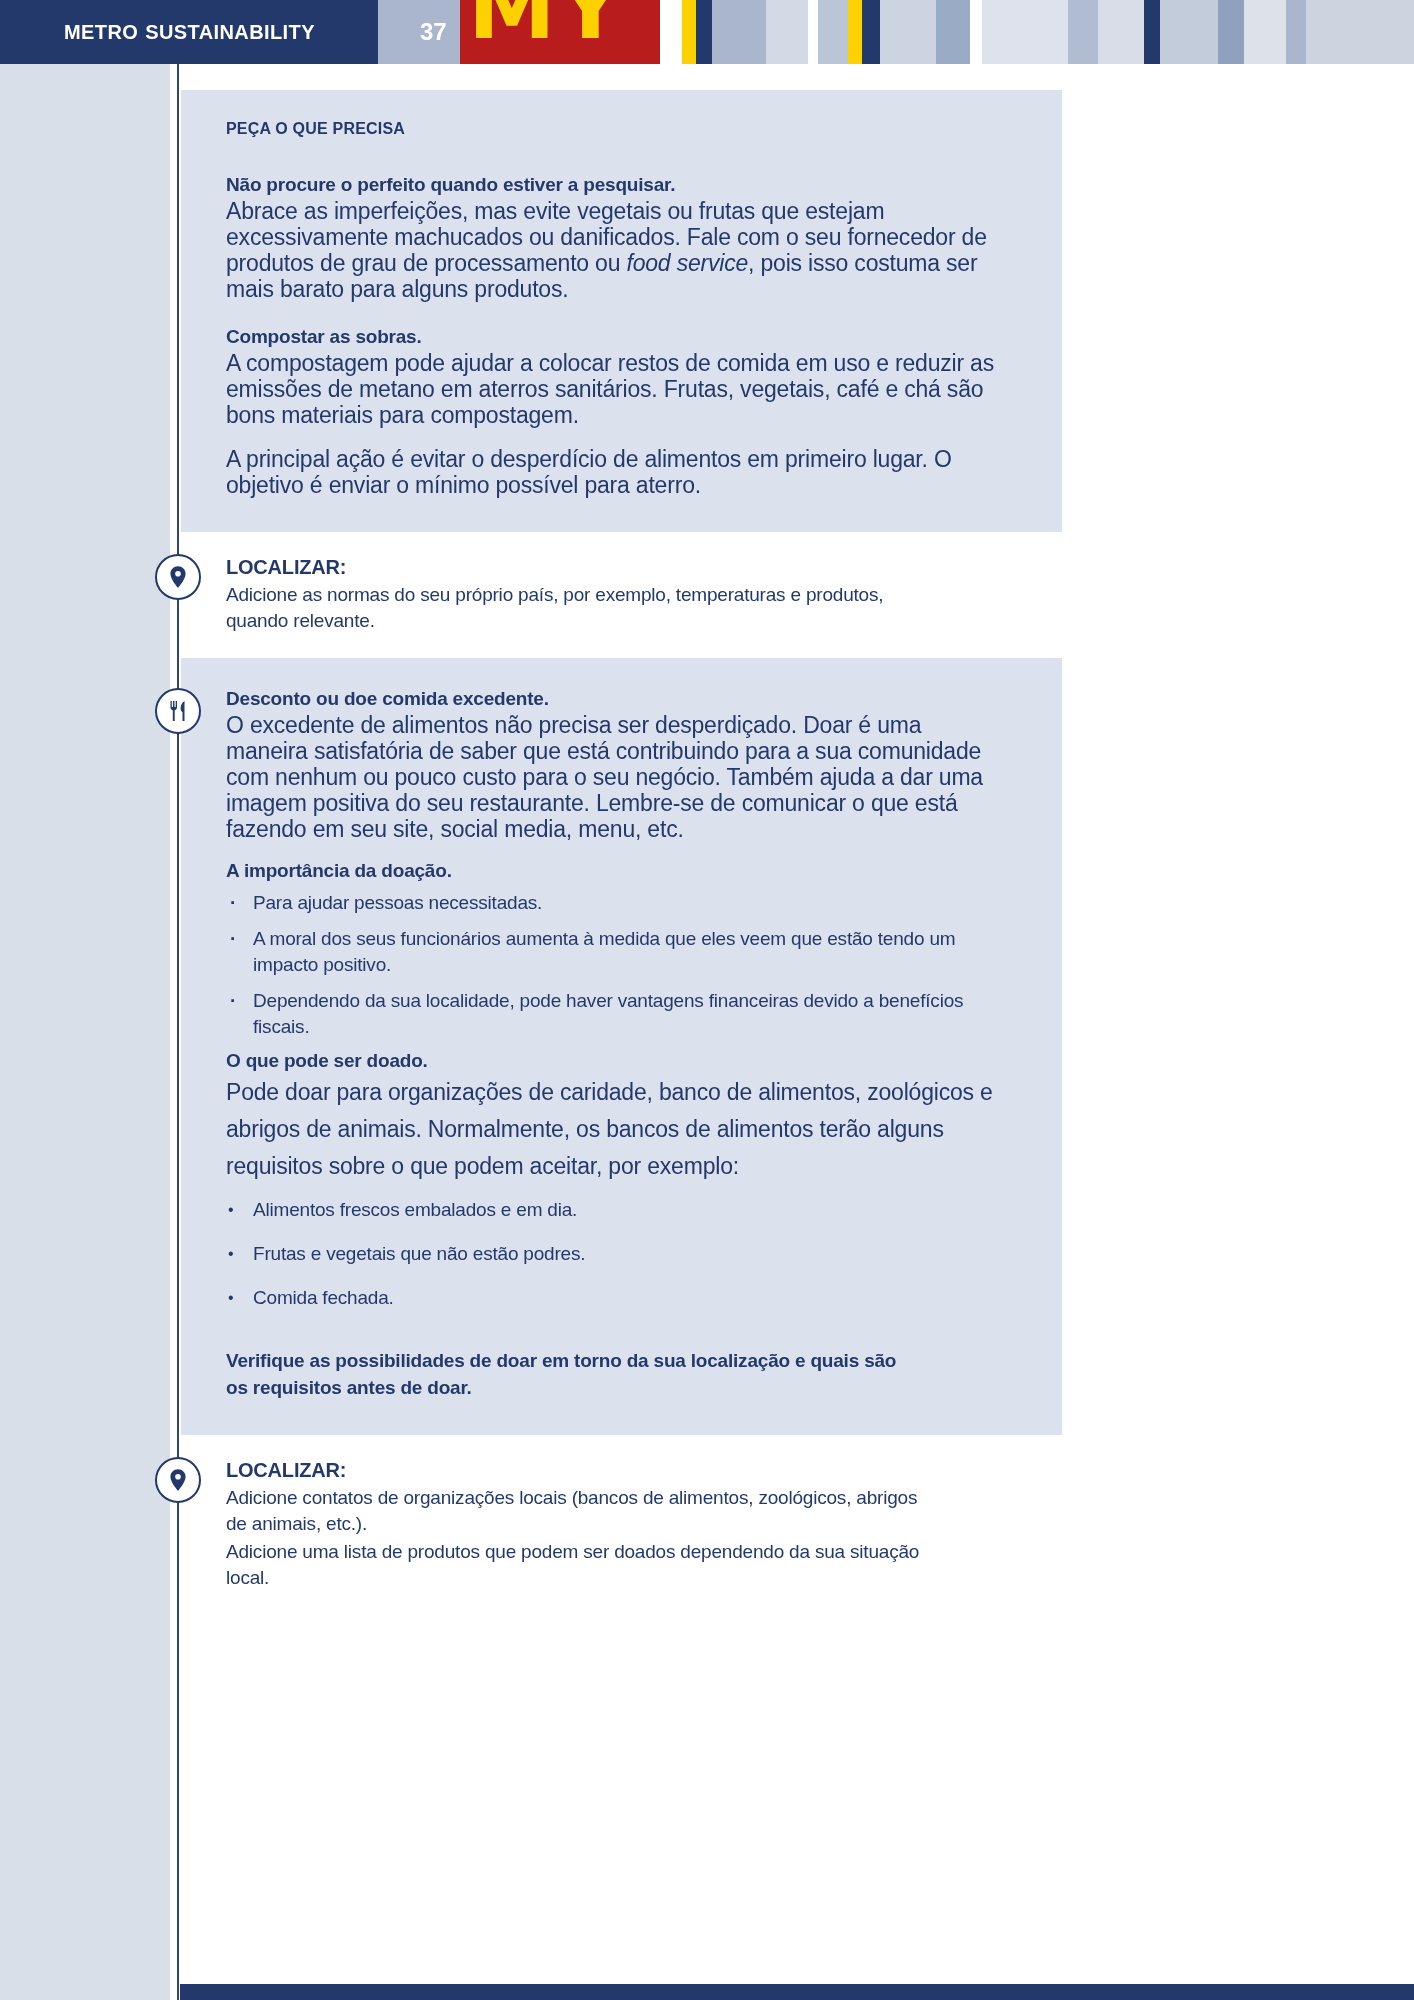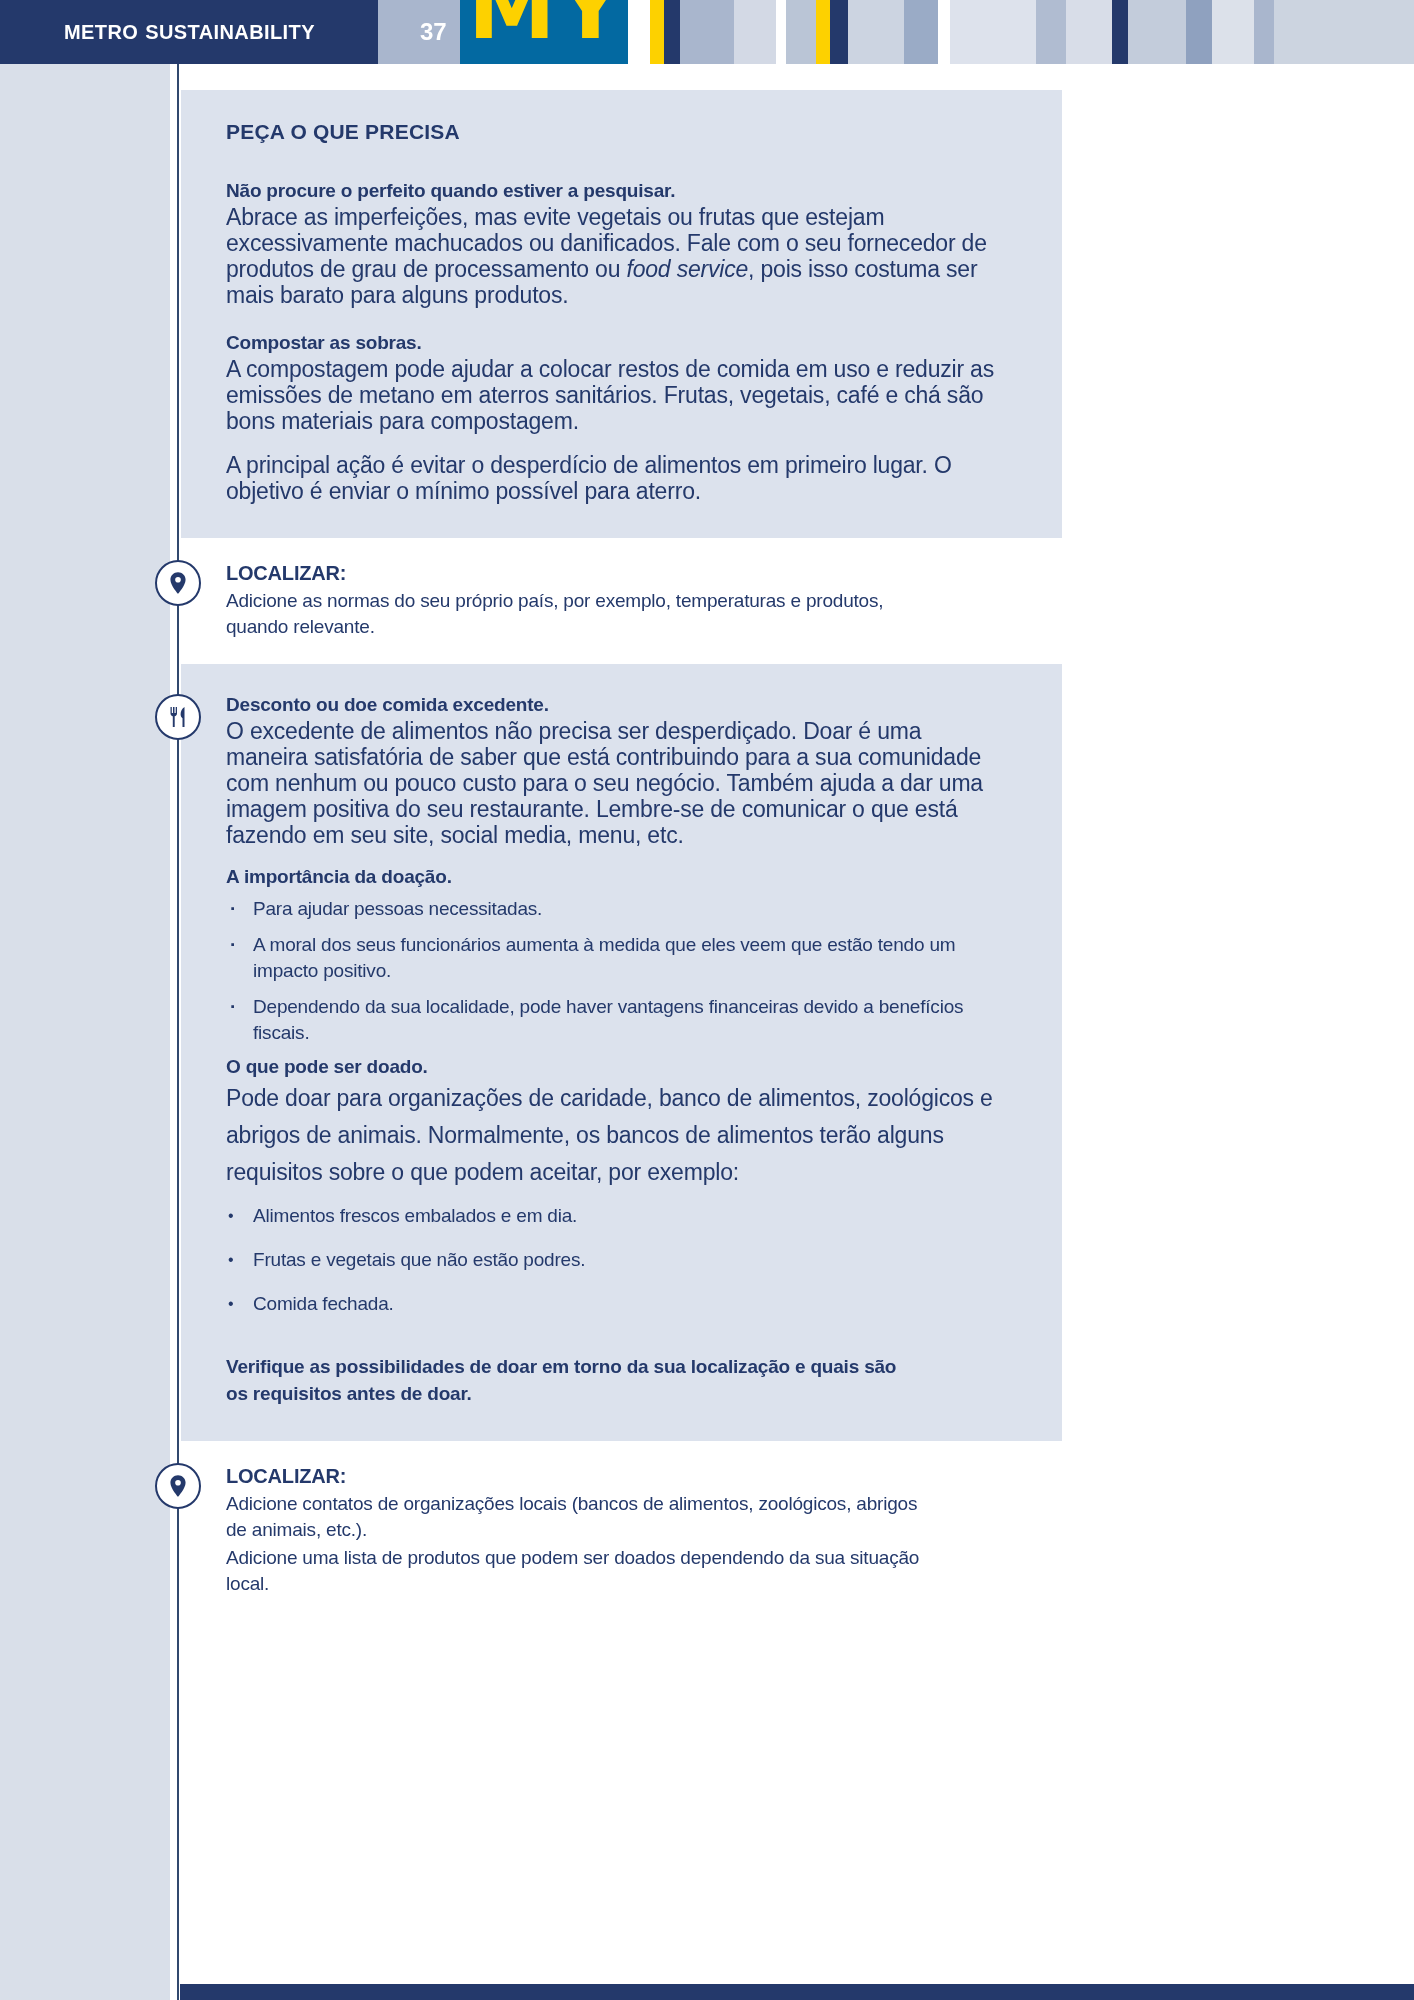--- a/index.html
+++ b/index.html
@@ -32,21 +32,21 @@
   .sidebar{position:absolute;left:0;top:0;bottom:0;width:170px;background:var(--sidebar);}
   .vrule{position:absolute;left:177px;top:0;bottom:0;width:2px;background:var(--rule);}
   .content{position:absolute;left:181px;top:0;width:881px;}
 
   
   .panel{background:var(--panel);padding:30px 60px 34px 45px;position:relative;}
   .panel-1{margin-top:26px;}
   .panel-2{}
   .callout{position:relative;padding:24px 60px 24px 45px;background:transparent;}
 
-  .section-title{font-size:21px;font-weight:700;margin:0 0 36px;letter-spacing:0.2px;}
+  .section-title{font-size:16px;font-weight:700;margin:0 0 36px;letter-spacing:0.2px;}
   .sub-heading{font-size:19px;font-weight:700;margin:0 0 2px;}
   .para{font-size:23px;line-height:26px;margin:0 0 24px;}
   .para:last-child{margin-bottom:0;}
   .para.tight{margin-bottom:18px;}
   .para.loose{line-height:37px;margin-bottom:12px;}
   .italic{font-style:italic;}
 
   .callout-heading{font-size:20px;font-weight:700;margin:0 0 3px;}
   .callout-body{font-size:19px;line-height:26px;margin:0;max-width:710px;}
   .callout-body + .callout-body{margin-top:2px;}
@@ -76,21 +76,21 @@
 
 <div class="page">
 
   <div class="header">
     <div class="brand">
       <span class="brand-bold">METRO</span><span class="brand-light">SUSTAINABILITY</span>
     </div>
     <div class="page-number">37</div>
     <div class="stripes">
       <div class="stripe" style="width:82px;background:#a9b6cd"></div>
-      <div class="stripe my-block" style="width:168px;background:#0369a1">
+      <div class="stripe my-block" style="width:200px;background:#b91c1c">
         <span class="my-letters">MY</span>
       </div>
       <div class="stripe" style="width:22px;background:#ffffff"></div>
       <div class="stripe" style="width:14px;background:#fdd100"></div>
       <div class="stripe" style="width:16px;background:#24396b"></div>
       <div class="stripe" style="width:54px;background:#a9b6cd"></div>
       <div class="stripe" style="width:42px;background:#d3d9e5"></div>
       <div class="stripe" style="width:10px;background:#ffffff"></div>
       <div class="stripe" style="width:30px;background:#bac5d6"></div>
       <div class="stripe" style="width:14px;background:#fdd100"></div>

